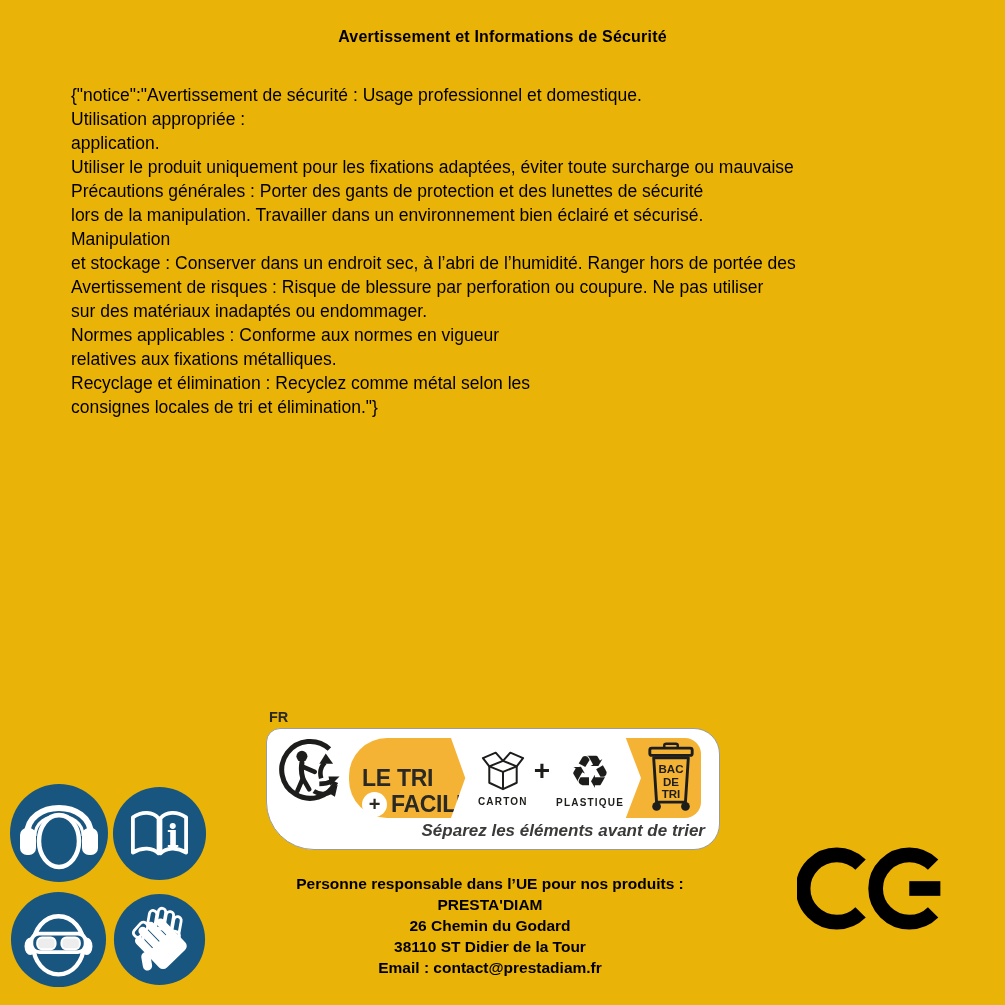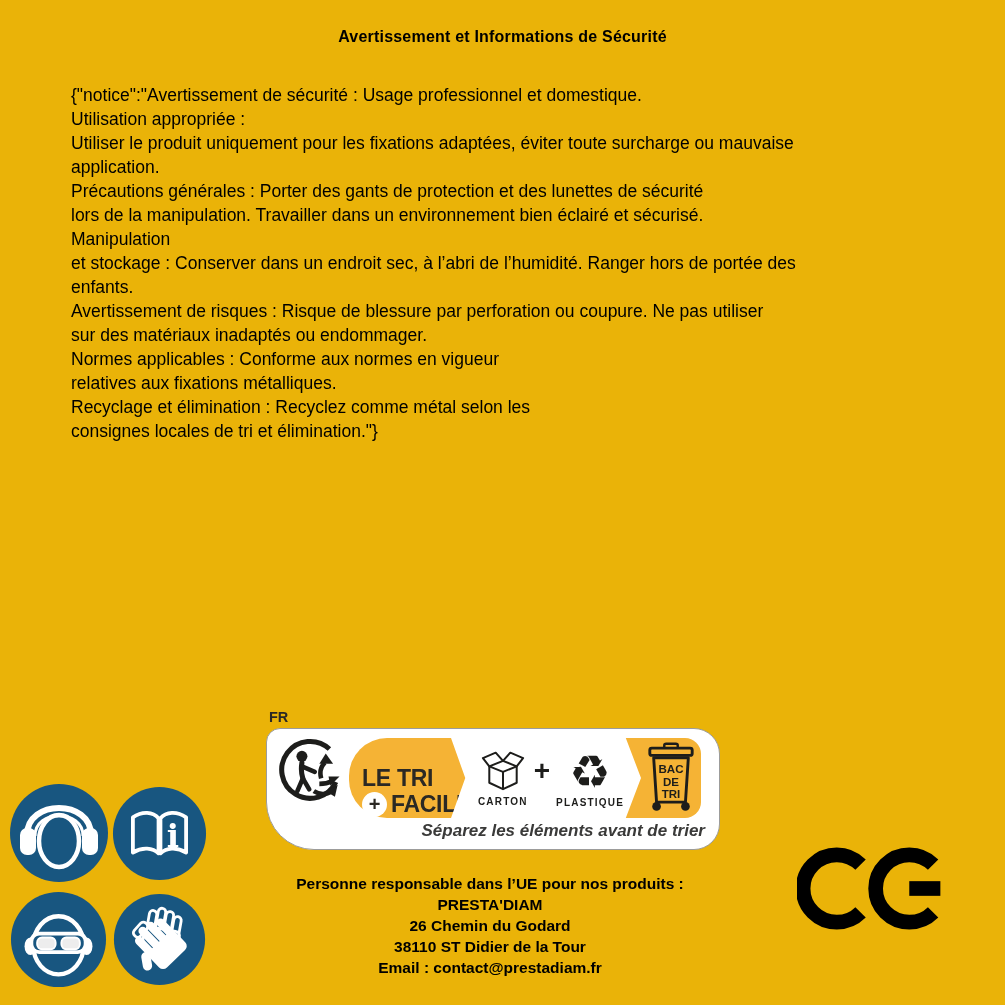--- a/index.html
+++ b/index.html
@@ -69,27 +69,26 @@
 </head>
 <body>
 
 <div class="page">
 
   <div class="title">Avertissement et Informations de Sécurité</div>
 
   <div class="notice">
     <div>{"notice":"Avertissement de sécurité : Usage professionnel et domestique.</div>
     <div>Utilisation appropriée :</div>
+    <div>application.</div>
     <div>Utiliser le produit uniquement pour les fixations adaptées, éviter toute surcharge ou mauvaise</div>
-    <div>application.</div>
     <div>Précautions générales : Porter des gants de protection et des lunettes de sécurité</div>
     <div>lors de la manipulation. Travailler dans un environnement bien éclairé et sécurisé.</div>
     <div>Manipulation</div>
     <div>et stockage : Conserver dans un endroit sec, à l’abri de l’humidité. Ranger hors de portée des</div>
-    <div>enfants.</div>
     <div>Avertissement de risques : Risque de blessure par perforation ou coupure. Ne pas utiliser</div>
     <div>sur des matériaux inadaptés ou endommager.</div>
     <div>Normes applicables : Conforme aux normes en vigueur</div>
     <div>relatives aux fixations métalliques.</div>
     <div>Recyclage et élimination : Recyclez comme métal selon les</div>
     <div>consignes locales de tri et élimination."}</div>
   </div>
 
   <div class="ppe" style="left:9px;top:783px;">
     <svg width="100" height="100" viewBox="0 0 100 100">

